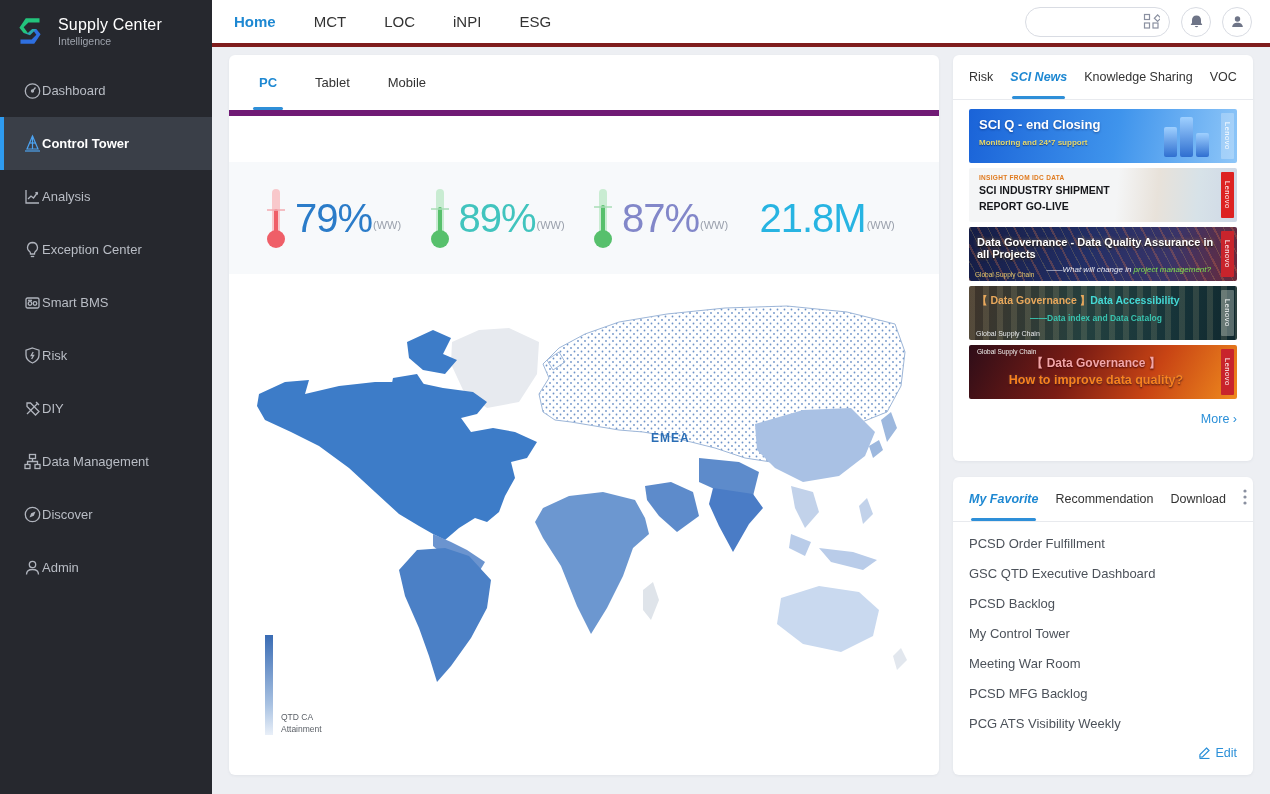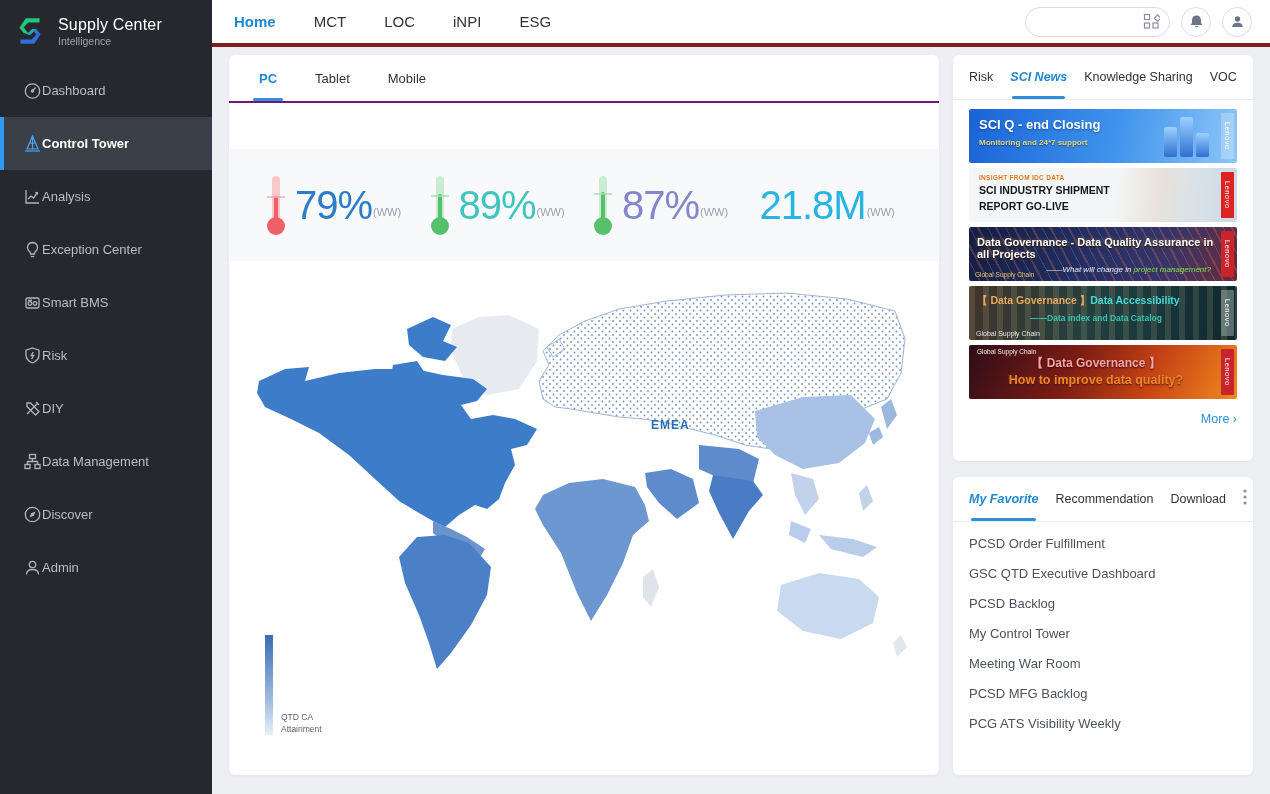--- a/index.html
+++ b/index.html
@@ -25,21 +25,21 @@
   .topbar-right { margin-left:auto; display:flex; align-items:center; gap:11px; }
   .search-pill { width:145px; height:30px; border:1px solid #d9dce3; border-radius:15px; display:flex; align-items:center; padding:0 9px; background:#fff; }
   .search-pill input { border:none; outline:none; flex:1; min-width:0; font-size:12px; background:transparent; }
   .circ-btn { width:30px; height:30px; border:1px solid #d9dce3; border-radius:50%; display:flex; align-items:center; justify-content:center; background:#fff; cursor:pointer; }
 
   .content { flex:1; display:flex; gap:14px; padding:8px 17px 19px 17px; overflow:hidden; }
   .card { background:#fff; border-radius:6px; box-shadow:0 1px 3px rgba(40,50,70,.06); }
 
   
   .left-card { width:710px; flex-shrink:0; display:flex; flex-direction:column; overflow:hidden; }
-  .dev-tabs { display:flex; gap:38px; padding:0 30px; border-bottom:2px solid #701a75; height:48px; align-items:center; flex-shrink:0; }
+  .dev-tabs { display:flex; gap:38px; padding:0 30px; border-bottom:6px solid #701a75; height:61px; align-items:center; flex-shrink:0; }
   .dev-tab { font-size:13px; color:#333; cursor:pointer; height:100%; display:flex; align-items:center; position:relative; }
   .dev-tab.active { color:#1e88d2; font-weight:bold; }
   .dev-tab.active::after { content:""; position:absolute; left:-6px; right:-6px; bottom:0; height:3px; background:#2e8fd8; border-radius:2px; }
 
   .kpi-band { margin-top:46px; background:#f7f9fb; height:112px; display:flex; align-items:center; padding:0 34px; gap:12px; flex-shrink:0; }
   .kpi { display:flex; align-items:center; flex:1; }
   .kpi-num { font-size:40px; letter-spacing:-1px; margin-left:6px; }
   .kpi-unit { font-size:11px; color:#9aa0ac; margin-left:1px; margin-top:14px; }
   .k1 .kpi-num { color:#2b7cc9; }
   .k2 .kpi-num { color:#41c4be; }
@@ -448,18 +448,27 @@
           <div class="fav-list">
             <div class="fav-item">PCSD Order Fulfillment</div>
             <div class="fav-item">GSC QTD Executive Dashboard</div>
             <div class="fav-item">PCSD Backlog</div>
             <div class="fav-item">My Control Tower</div>
             <div class="fav-item">Meeting War Room</div>
             <div class="fav-item">PCSD MFG Backlog</div>
             <div class="fav-item">PCG ATS Visibility Weekly</div>
           </div>
 
+          <div class="edit-row">
+            <span class="edit-link">
+              <svg width="13" height="13" viewBox="0 0 13 13" fill="none" stroke="#2a8fd8" stroke-width="1.2">
+                  <path d="M8.5 2 L11 4.5 L4.5 11 L1.8 11.2 L2 8.5 Z"></path>
+                  <line x1="1.5" y1="12.5" x2="11.5" y2="12.5"></line>
+                </svg>
+              <span>Edit</span>
+            </span>
+          </div>
         </div>
 
       </div>
     </div>
   </div>
 </div>
 
 </body></html>

